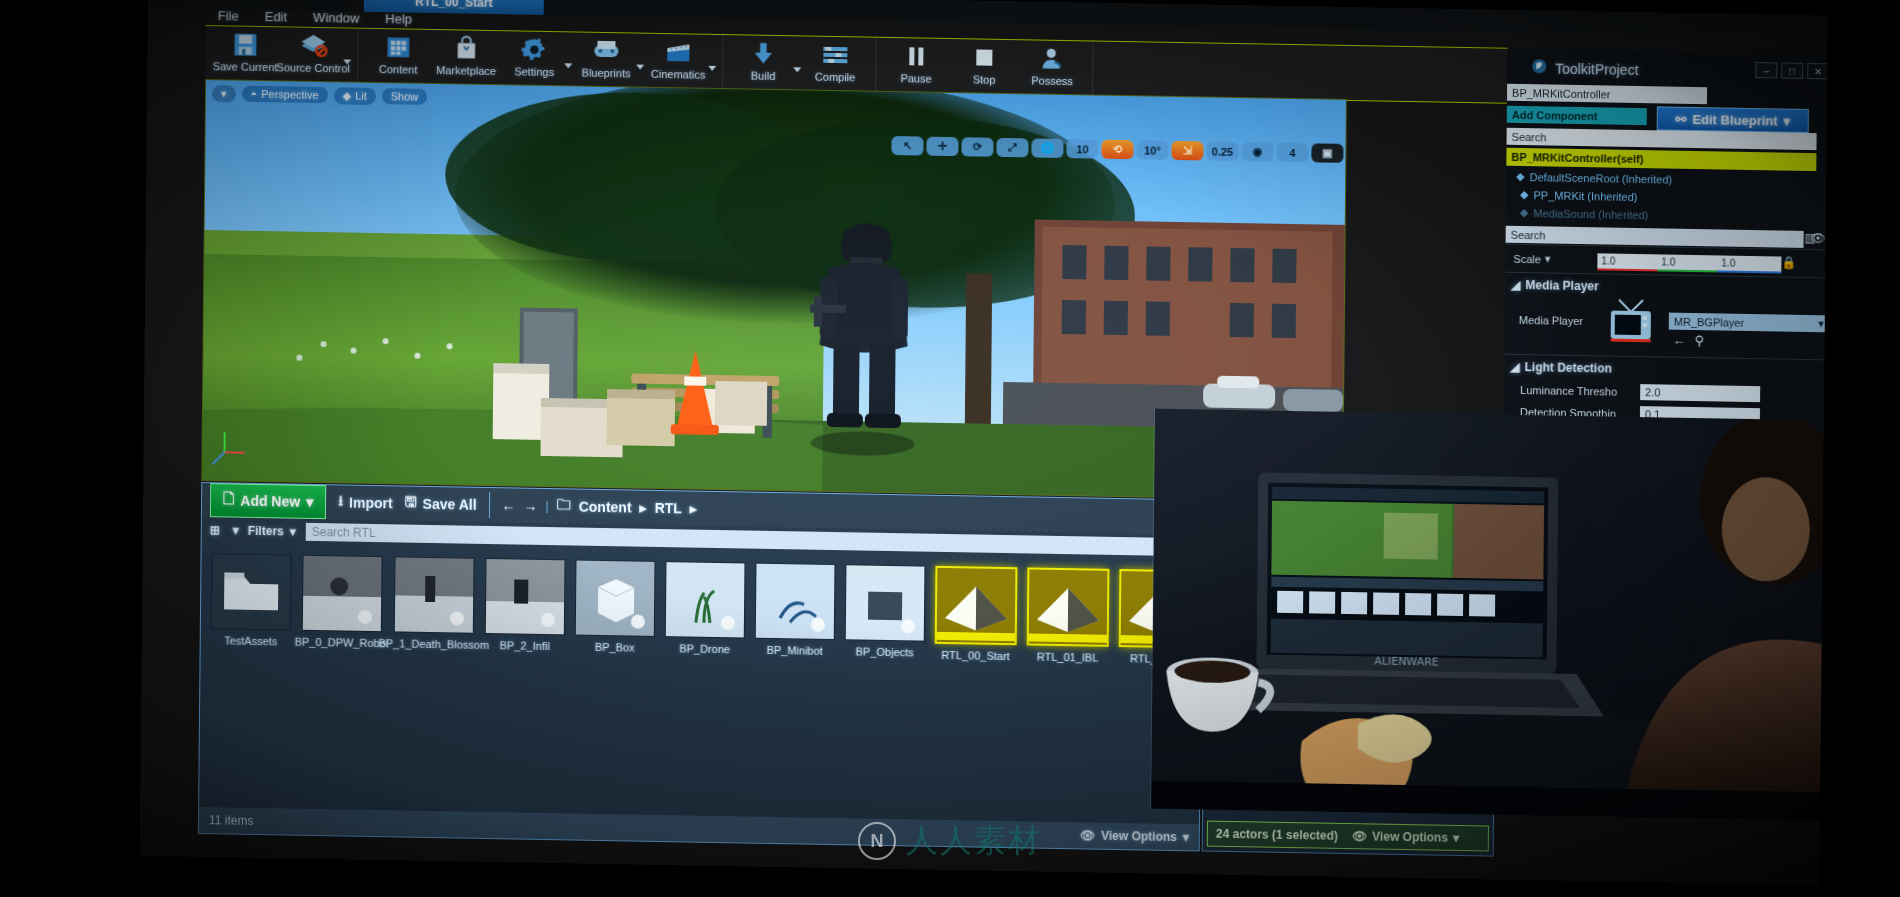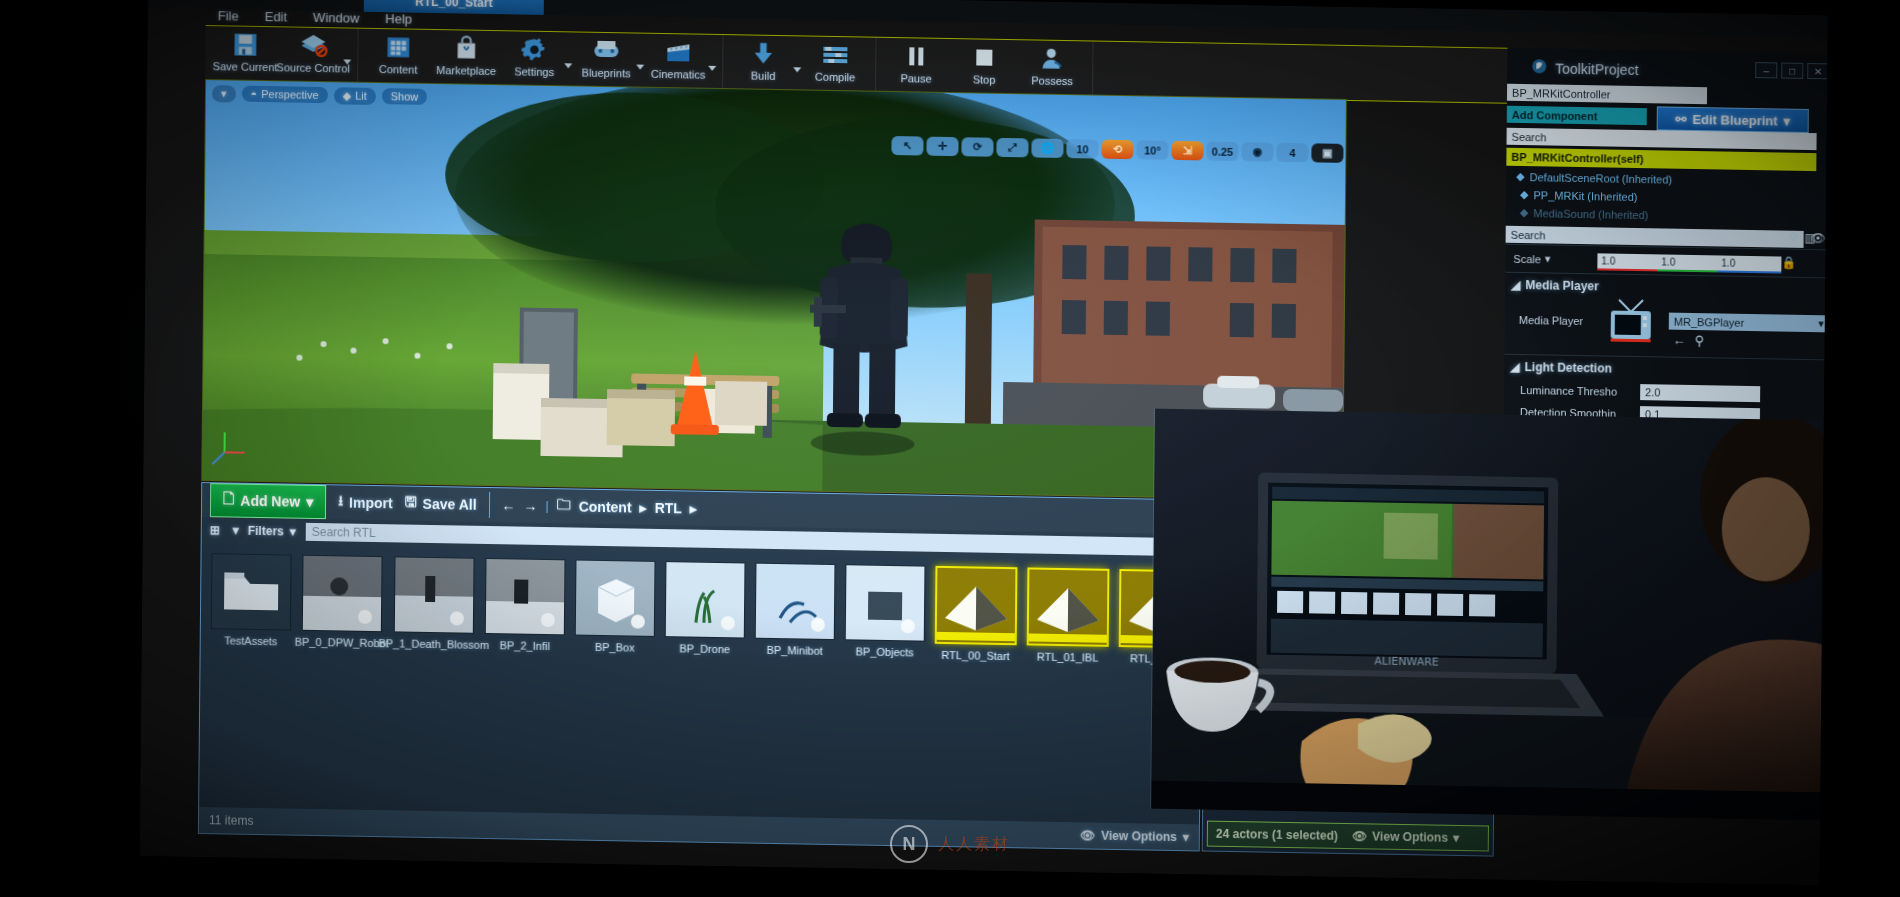--- a/index.html
+++ b/index.html
@@ -140,21 +140,21 @@
 
   
   .pip{position:absolute;left:1010px;top:405px;width:890px;height:400px;overflow:hidden;
     border-left:1px solid rgba(140,170,200,.25);}
 
   
   .wm{position:absolute;left:50%;bottom:34px;transform:translateX(-50%);z-index:70;
     display:flex;align-items:center;gap:10px;opacity:.55;}
   .wmlogo{width:34px;height:34px;border:2px solid #fff;border-radius:50%;
     display:flex;align-items:center;justify-content:center;color:#fff;font-size:18px;font-weight:bold;}
-  .wmtxt{color:#c2410c;font-size:16px;letter-spacing:2px;font-family:"DejaVu Sans",sans-serif;}
+  .wmtxt{color:#0f766e;font-size:32px;letter-spacing:2px;font-family:"DejaVu Sans",sans-serif;}
 
   .blurall{filter:blur(.55px) saturate(1.12) contrast(1.05);}
 </style>
 </head>
 <body>
 
 <div id="stage">
 
   <div id="screen" class="blurall">
     <div class="ue">

